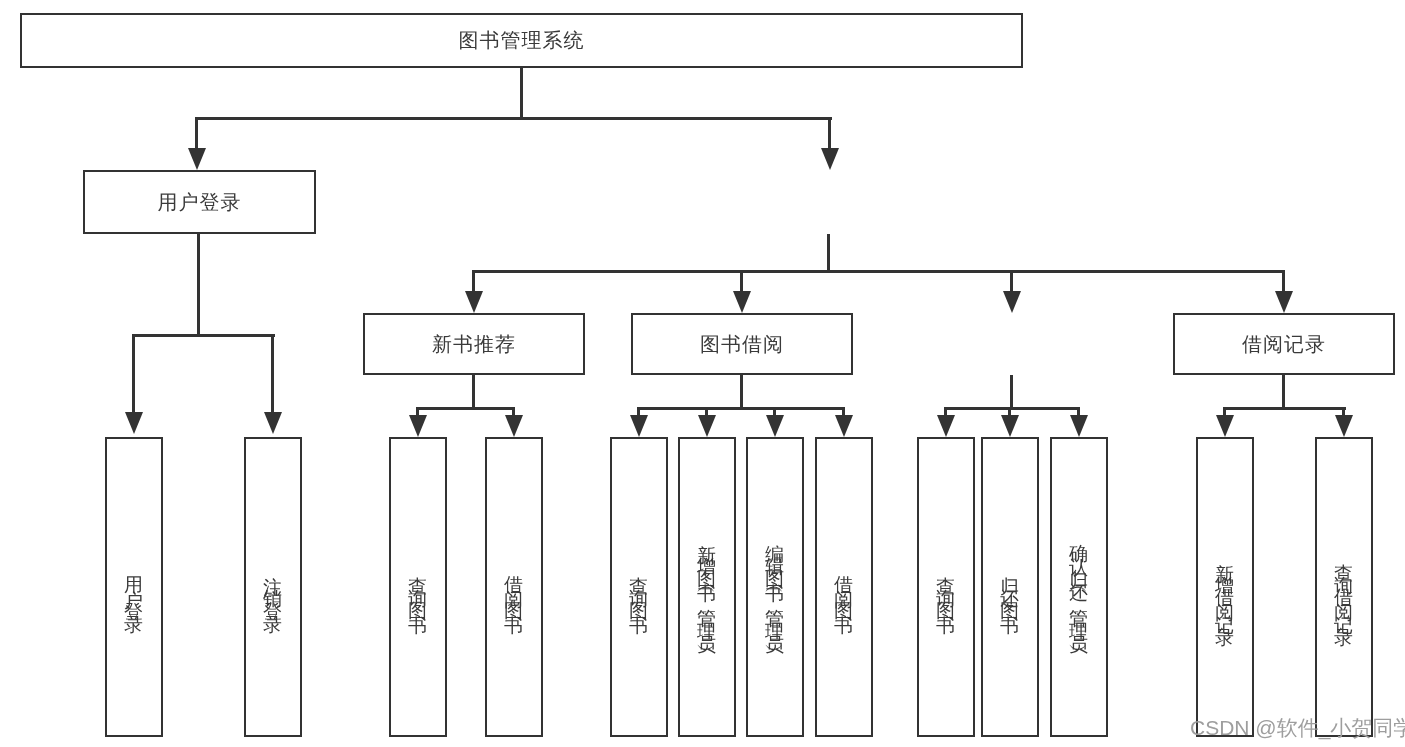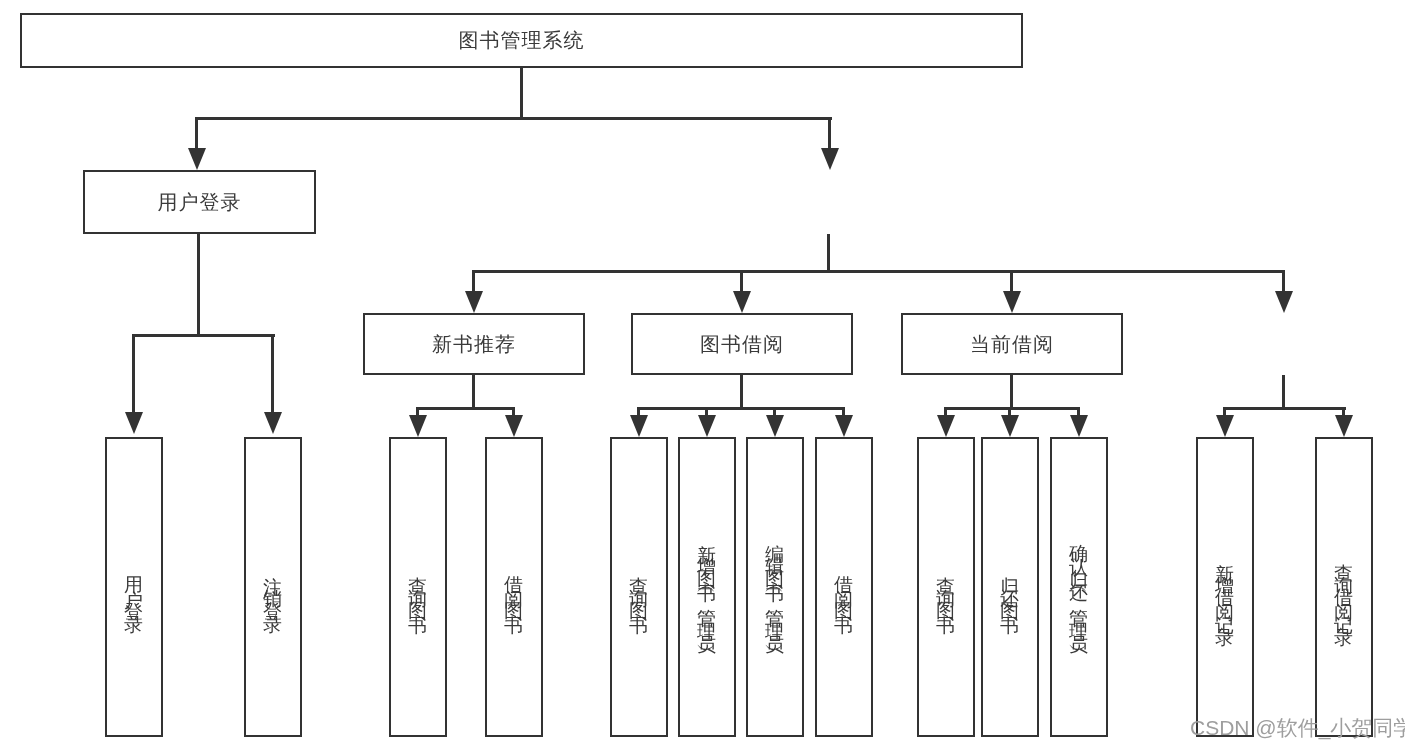--- a/index.html
+++ b/index.html
@@ -71,22 +71,22 @@
   <div class="arr" style="left:1003px;top:291px"></div>
   <div class="lv" style="left:1282px;top:270px;height:23px"></div>
   <div class="arr" style="left:1275px;top:291px"></div>
 
   <div class="node hnode l3" style="left:631px">
     <span>图书借阅</span>
   </div>
   <div class="node hnode l3" style="left:363px">
     <span>新书推荐</span>
   </div>
-  <div class="node hnode l3" style="left:901px">
-    <span>当前借阅</span>
+  <div class="node hnode l3" style="left:1173px">
+    <span>借阅记录</span>
   </div>
 
   <div class="lv" style="left:472px;top:375px;height:32px"></div>
   <div class="lh" style="left:417px;top:407px;width:98px"></div>
   <div class="lv" style="left:416px;top:407px;height:12px"></div>
   <div class="arr" style="left:409px;top:415px"></div>
   <div class="lv" style="left:512px;top:407px;height:12px"></div>
   <div class="arr" style="left:505px;top:415px"></div>
 
   <div class="lv" style="left:740px;top:375px;height:32px"></div>

